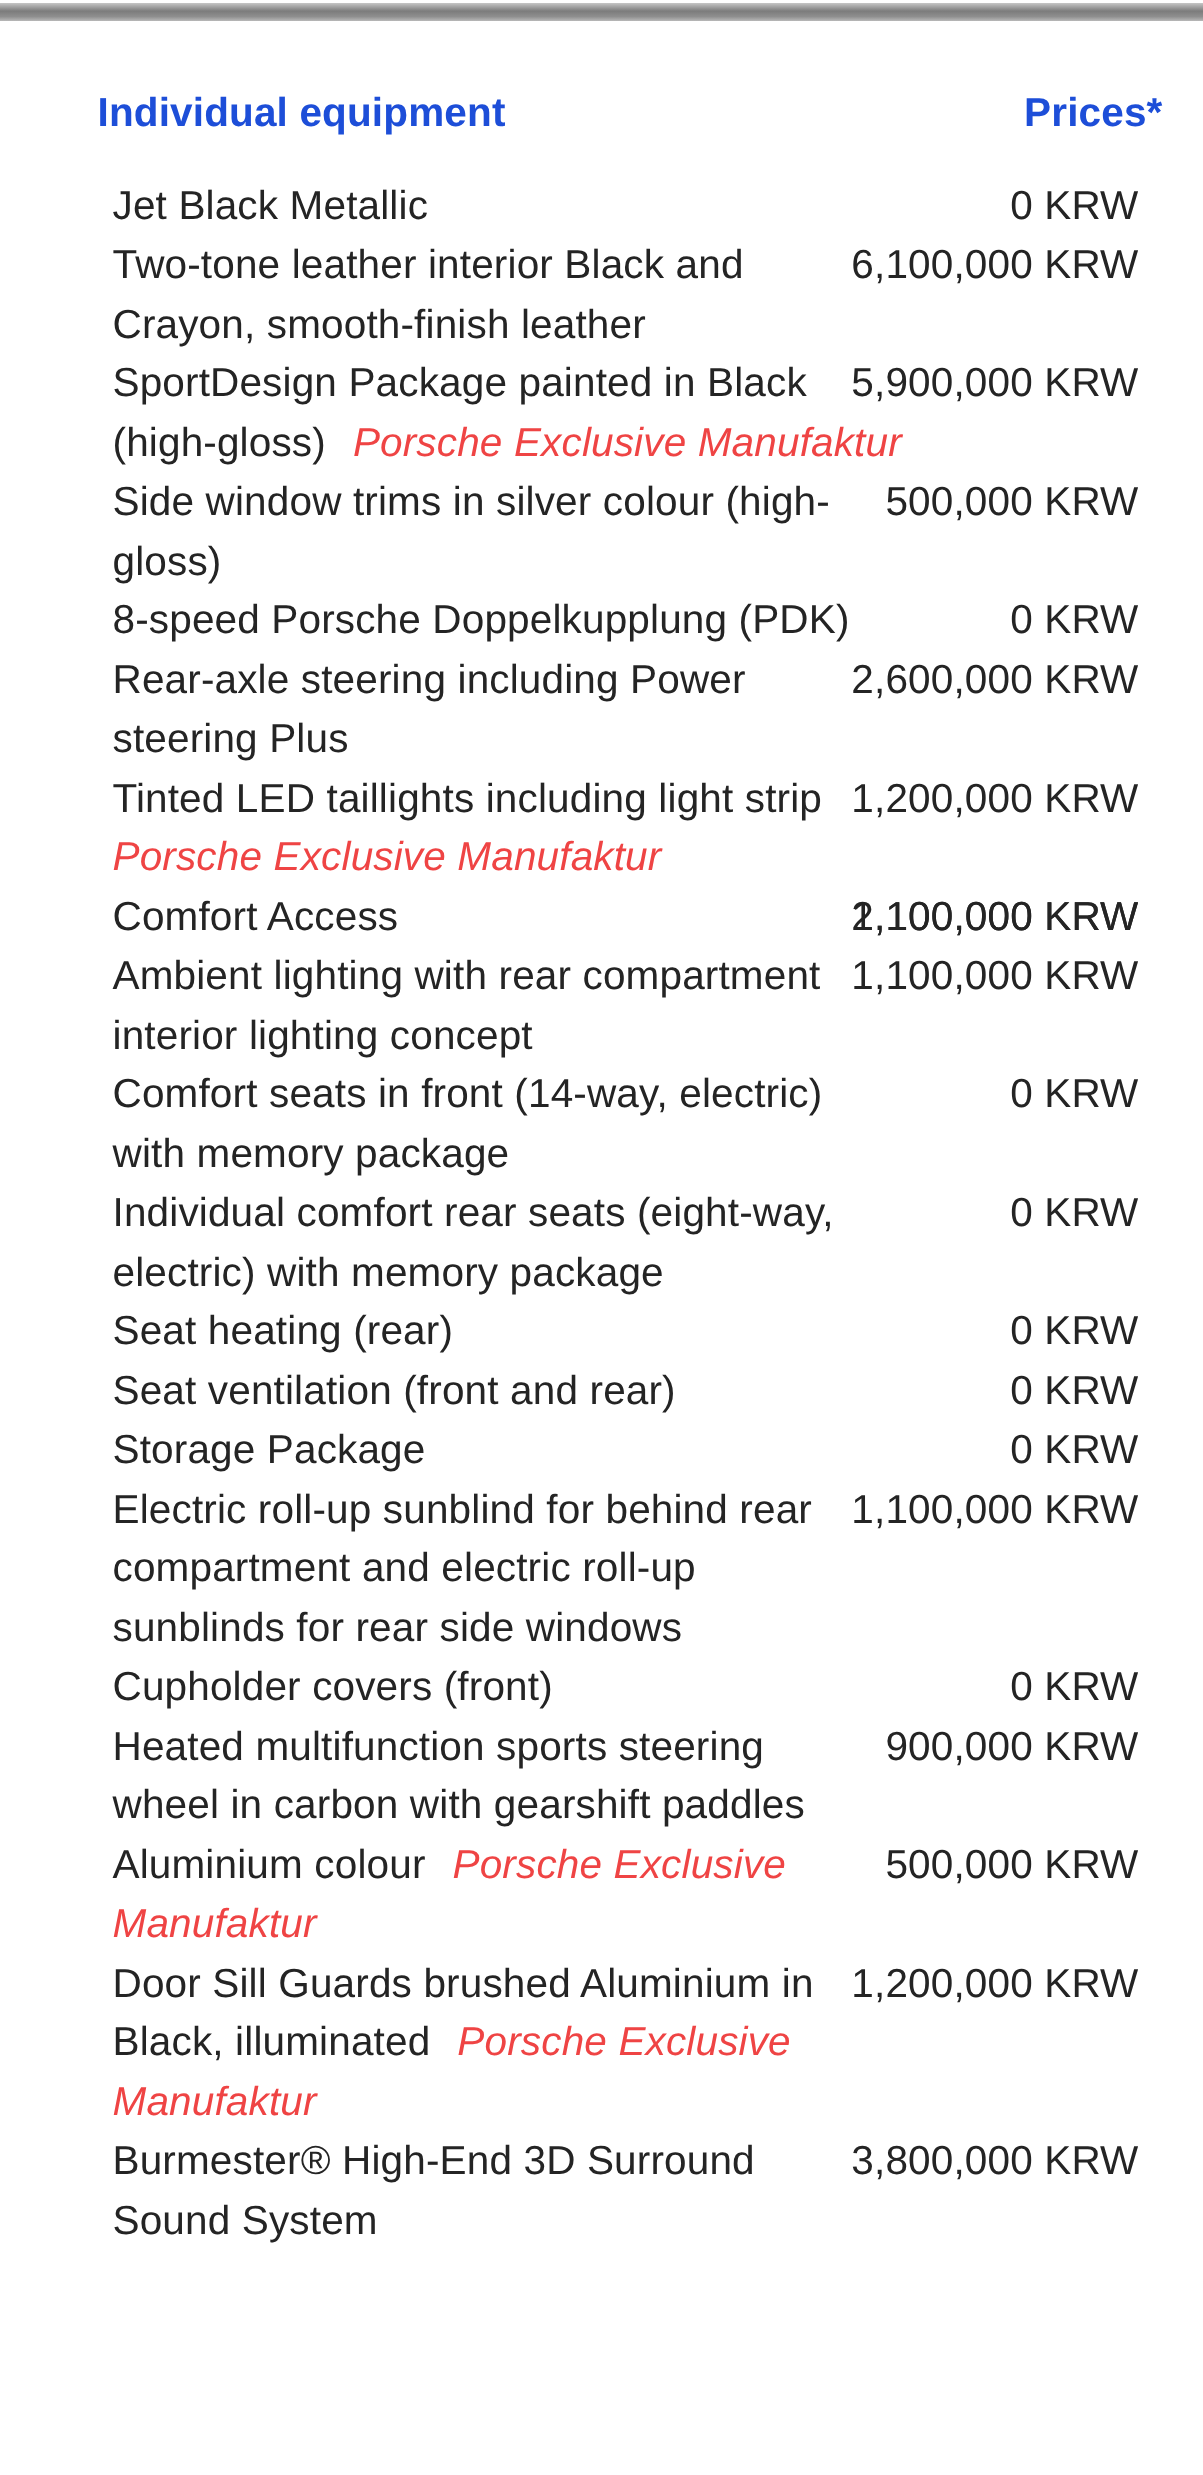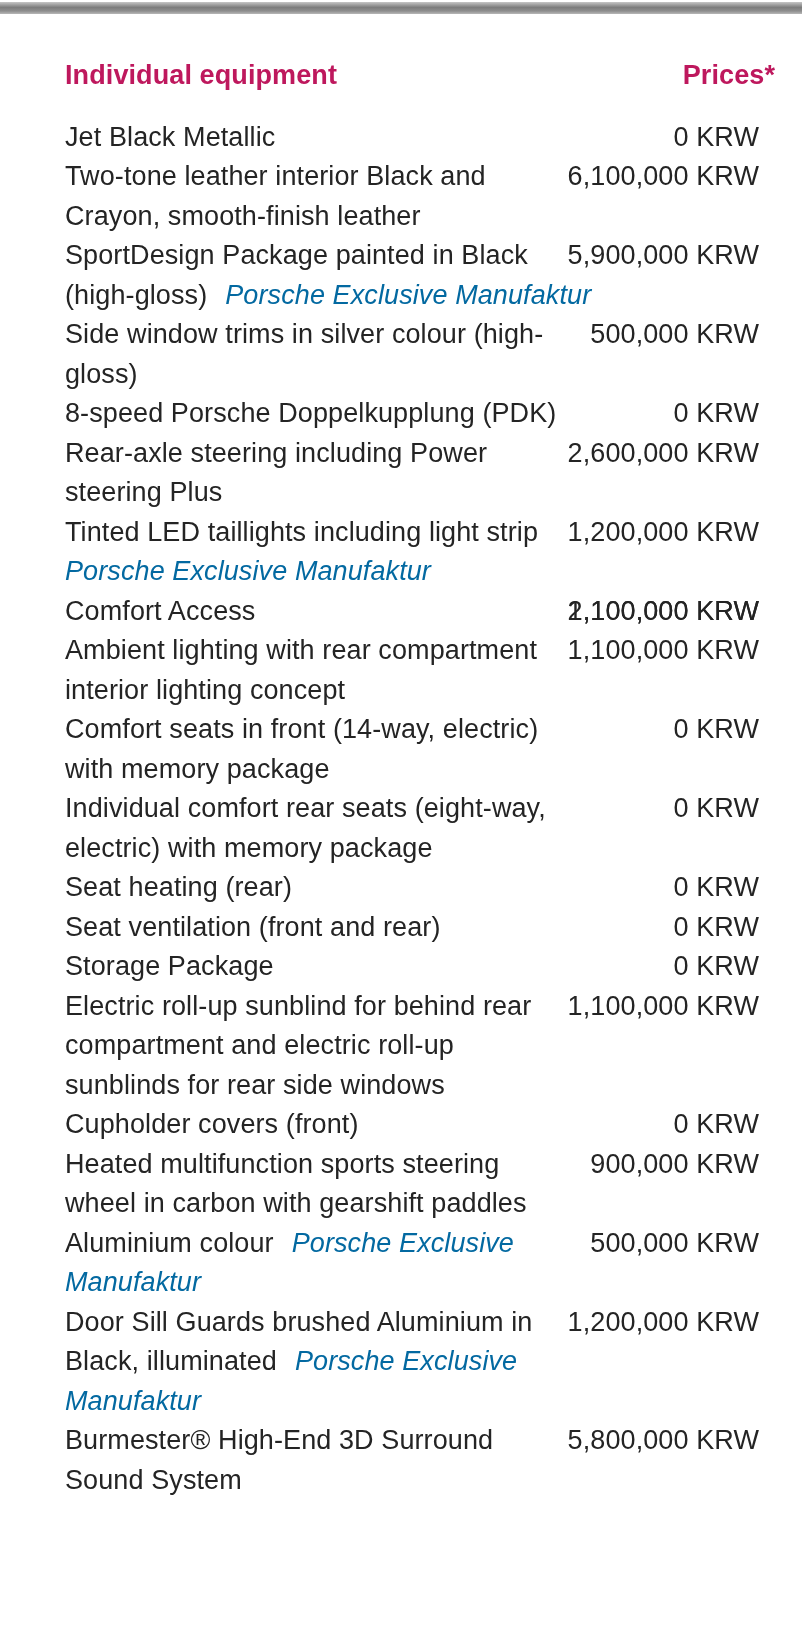--- a/index.html
+++ b/index.html
@@ -29,39 +29,40 @@
     left: 65px;
     width: 710px;
     font-size: 27px;
     line-height: 39.5px;
     letter-spacing: 0.1px;
   }
   .table-header {
     display: flex;
     justify-content: space-between;
     font-weight: bold;
-    color: #be185d;
+    color: #1d4ed8;
     margin-bottom: 22px;
   }
   .row {
     position: relative;
+    margin-left: 10px;
   }
   .name {
     max-width: 545px;
     white-space: pre-wrap;
   }
   .price {
     position: absolute;
     right: 16px;
     top: 0;
     text-align: right;
     white-space: nowrap;
   }
   .pem {
-    color: #0369a1;
+    color: #ef4444;
     font-style: italic;
     white-space: pre-wrap;
   }
   .pem.gap {
     margin-left: 18px;
   }
 </style>
 </head>
 <body>
 
@@ -162,16 +163,16 @@
       </div>
       <div class="row">
         <div class="name"><span>Door Sill Guards brushed Aluminium in
 Black, illuminated</span><span class="pem gap">Porsche Exclusive
 Manufaktur</span></div>
         <div class="price">1,200,000 KRW</div>
       </div>
       <div class="row">
         <div class="name"><span>Burmester® High-End 3D Surround
 Sound System</span></div>
-        <div class="price">5,800,000 KRW</div>
+        <div class="price">3,800,000 KRW</div>
       </div>
     </div>
 </div>
 
 </body></html>

